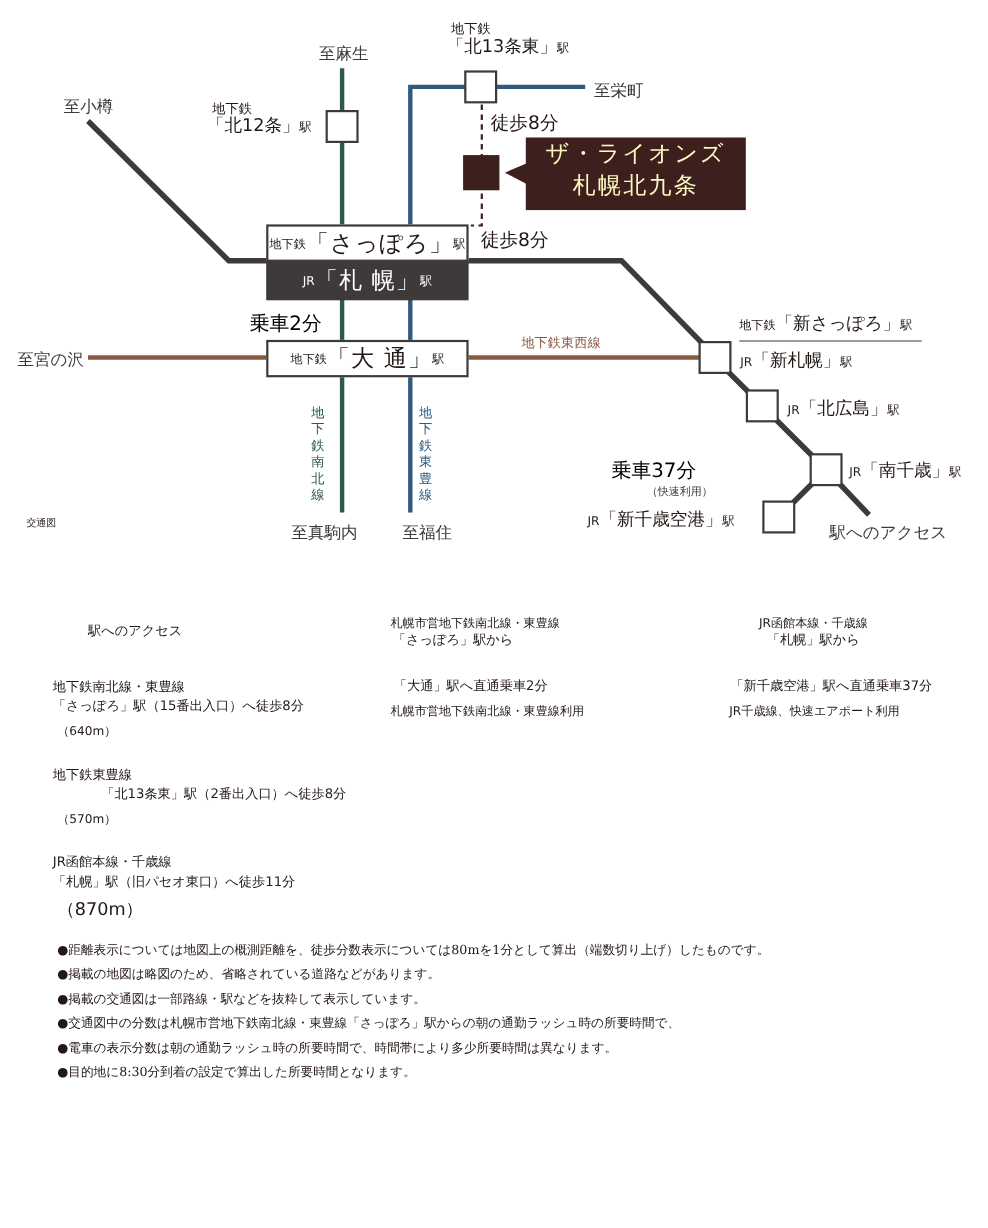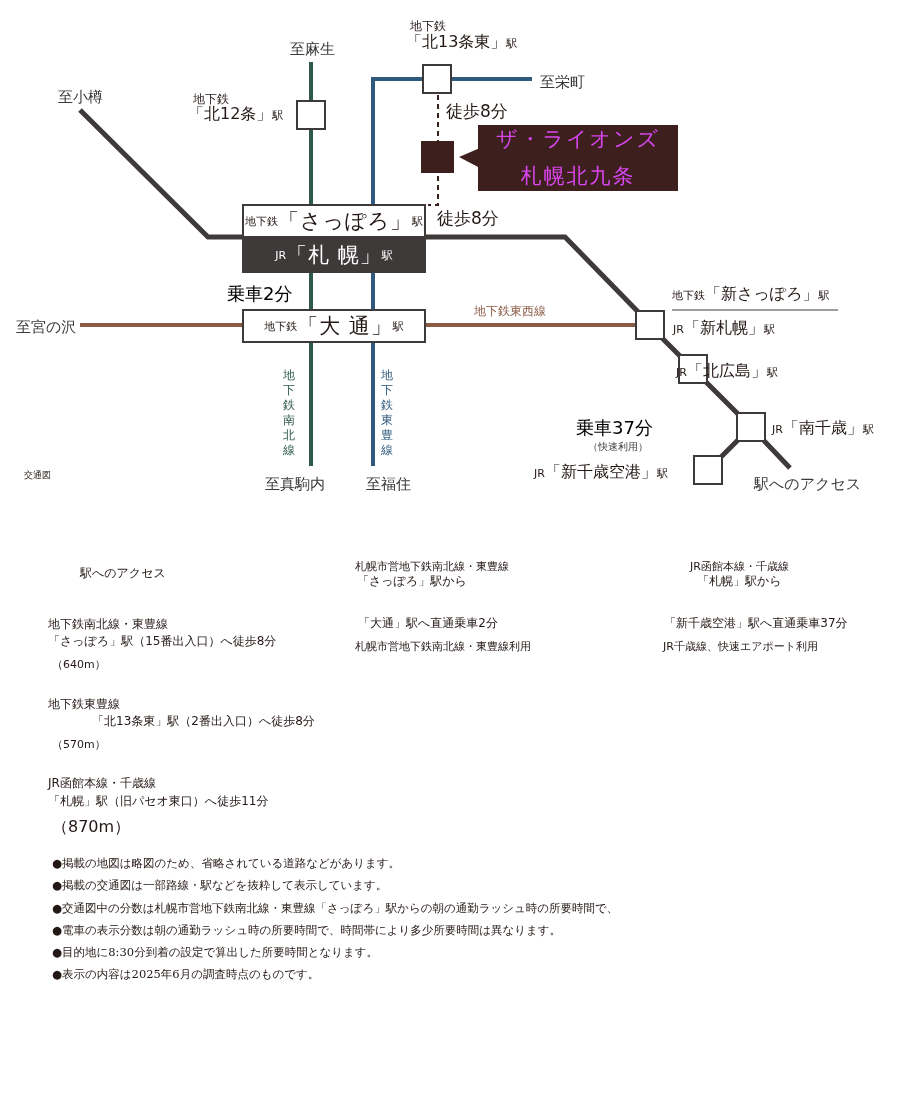--- a/index.html
+++ b/index.html
@@ -12,22 +12,22 @@
   .stn-name { font-size:16px; color:#231815; }
   .stn-name .tiny { font-size:11px; }
   .box-label { position:absolute; display:flex; align-items:center; justify-content:center;
                box-sizing:border-box; white-space:nowrap; }
   .box-white { background:#fff; border:2px solid #3e3a39; color:#231815; }
   .box-dark { background:#3e3a39; color:#fff; }
   .box-label .pre { font-size:11px; }
   .box-label .big { font-size:21px; letter-spacing:1px; }
   .box-label .suf { font-size:11px; }
   .callout { position:absolute; left:478px; top:125px; width:200px; height:66px; background:#3d1f1d;
-             color:#d946ef; font-size:21px; line-height:29px; text-align:center; letter-spacing:2px;
-             display:flex; flex-direction:column; justify-content:space-between; }
+             color:#fef9c3; font-size:21px; line-height:29px; text-align:center; letter-spacing:2px;
+             display:flex; flex-direction:column; justify-content:flex-start; }
   .time-lbl { font-size:17px; color:#000000; font-weight:normal; }
   .vert { position:absolute; font-size:12px; line-height:15px; width:14px; text-align:center; white-space:normal; }
   .access { font-size:12px; color:#231815; }
   .notes { position:absolute; left:52px; top:852px; font-family:"DejaVu Serif", "Liberation Serif", serif;
            font-size:11.5px; color:#231815; line-height:22.3px; }
   .notes div { white-space:nowrap; }
 </style>
 </head>
 <body>
 
@@ -110,31 +110,31 @@
 
 <div class="vert" style="left:282px;top:368px;color:#2e5a4a;">地下鉄南北線</div>
 <div class="vert" style="left:380px;top:368px;color:#2f5a7e;">地下鉄東豊線</div>
 
 <div class="abs stn-name" style="left:672px;top:284px;">
   <span class="tiny">地下鉄</span><span>「新さっぽろ」</span><span class="tiny">駅</span>
 </div>
 <div class="abs stn-name" style="left:673px;top:318px;">
   <span class="tiny">JR</span><span>「新札幌」</span><span class="tiny">駅</span>
 </div>
-<div class="abs stn-name" style="left:676px;top:361px;">
+<div class="abs stn-name" style="left:716px;top:361px;">
   <span class="tiny">JR</span><span>「北広島」</span><span class="tiny">駅</span>
 </div>
 <div class="abs stn-name" style="left:772px;top:418px;">
   <span class="tiny">JR</span><span>「南千歳」</span><span class="tiny">駅</span>
 </div>
 <div class="abs stn-name" style="left:534px;top:462px;">
   <span class="tiny">JR</span><span>「新千歳空港」</span><span class="tiny">駅</span>
 </div>
 
-<div class="abs time-lbl" style="left:576px;top:416px;font-size:18px;">乗車37分</div>
+<div class="abs time-lbl" style="left:556px;top:416px;font-size:18px;">乗車37分</div>
 <div class="abs" style="left:588px;top:440px;font-size:10px;color:#3a3a3a;">（快速利用）</div>
 
 <div class="abs access head" style="left:80px;top:565px;">駅へのアクセス</div>
 
 <div class="abs access" style="left:48px;top:616px;">地下鉄南北線・東豊線</div>
 <div class="abs access" style="left:48px;top:633px;">「さっぽろ」駅（15番出入口）へ徒歩8分</div>
 <div class="abs access" style="left:52px;top:657px;font-size:11px;">（640m）</div>
 
 <div class="abs access" style="left:48px;top:696px;">地下鉄東豊線</div>
 <div class="abs access" style="left:48px;top:713px;margin-left:44px;">「北13条東」駅（2番出入口）へ徒歩8分</div>
@@ -148,19 +148,19 @@
 <div class="abs access head" style="left:357px;top:573px;">「さっぽろ」駅から</div>
 <div class="abs access" style="left:358px;top:615px;">「大通」駅へ直通乗車2分</div>
 <div class="abs access" style="left:355px;top:639px;font-size:11px;">札幌市営地下鉄南北線・東豊線利用</div>
 
 <div class="abs access" style="left:690px;top:559px;font-size:11px;">JR函館本線・千歳線</div>
 <div class="abs access head" style="left:697px;top:573px;">「札幌」駅から</div>
 <div class="abs access" style="left:664px;top:615px;text-align:center;">「新千歳空港」駅へ直通乗車37分</div>
 <div class="abs access" style="left:663px;top:639px;font-size:11px;">JR千歳線、快速エアポート利用</div>
 
 <div class="notes">
+  <div>●距離表示については地図上の概測距離を、徒歩分数表示については80mを1分として算出（端数切り上げ）したものです。</div>
   <div>●掲載の地図は略図のため、省略されている道路などがあります。</div>
   <div>●掲載の交通図は一部路線・駅などを抜粋して表示しています。</div>
   <div>●交通図中の分数は札幌市営地下鉄南北線・東豊線「さっぽろ」駅からの朝の通勤ラッシュ時の所要時間で、</div>
   <div>●電車の表示分数は朝の通勤ラッシュ時の所要時間で、時間帯により多少所要時間は異なります。</div>
   <div>●目的地に8:30分到着の設定で算出した所要時間となります。</div>
-  <div>●表示の内容は2025年6月の調査時点のものです。</div>
 </div>
 
 </body></html>

